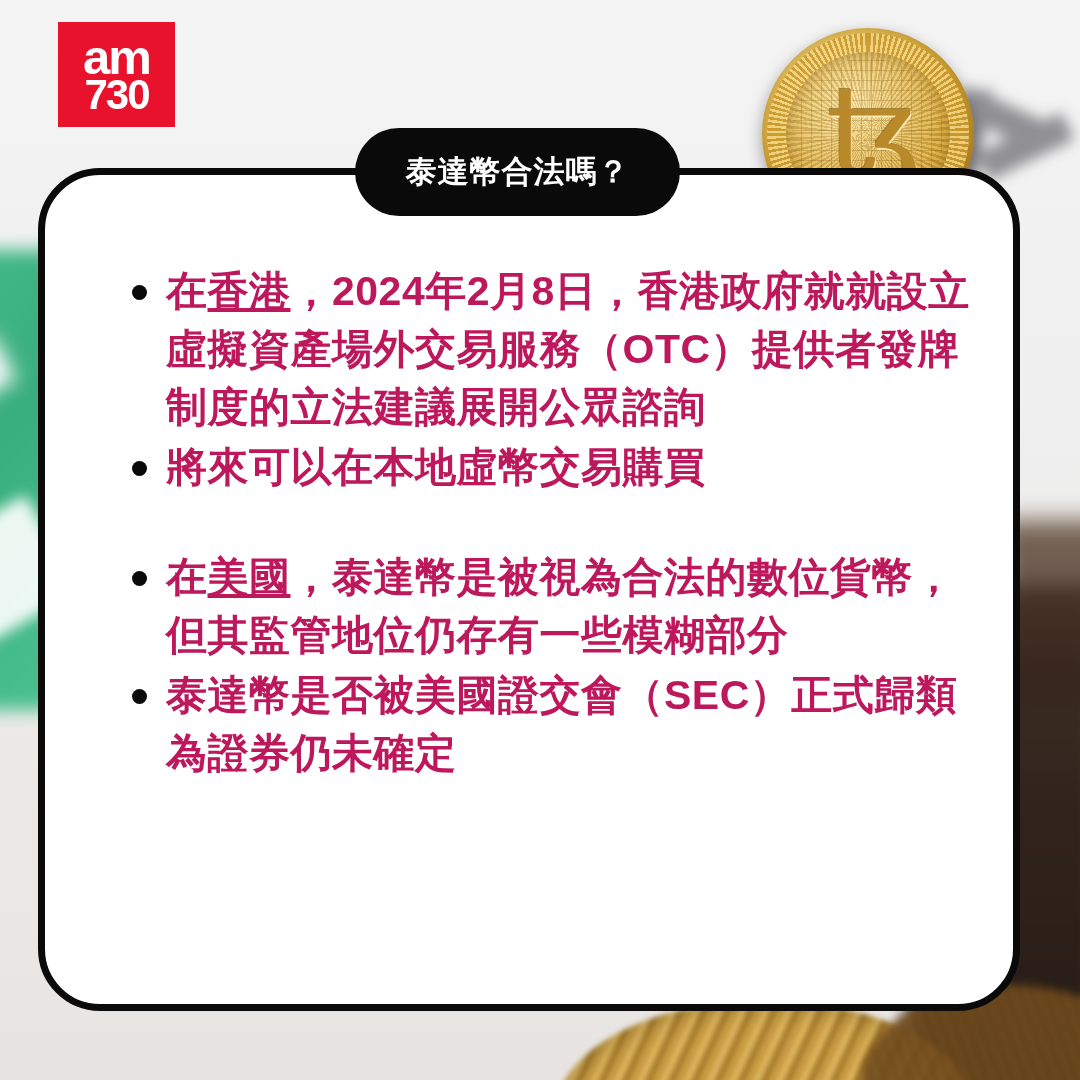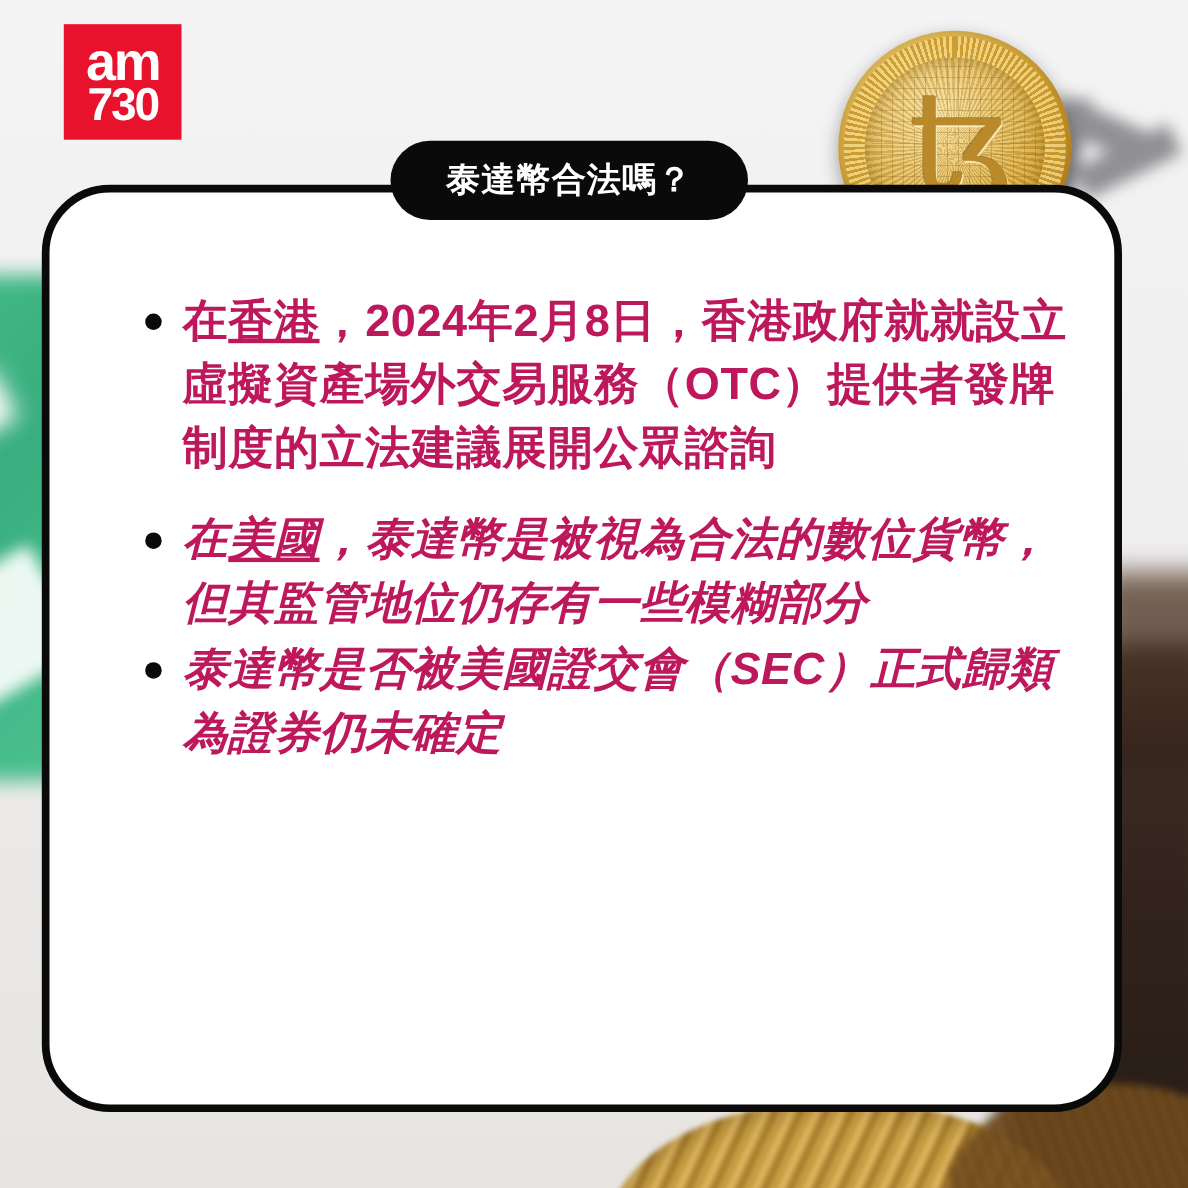--- a/index.html
+++ b/index.html
@@ -61,21 +61,21 @@
     box-shadow:0 0 30px rgba(0,0,0,.25) inset;
   }
   .bg-coin-bottom2{
     position:absolute;left:860px;top:985px;width:300px;height:200px;border-radius:50%;
     background:repeating-linear-gradient(70deg,#5a3a18 0px,#8f6326 6px,#46290f 12px);
     filter:blur(4px);opacity:.9;
   }
 
   
   .logo{
-    position:absolute;left:58px;top:22px;width:107px;height:105px;
+    position:absolute;left:58px;top:22px;width:117px;height:105px;
     background:#e8122c;display:flex;flex-direction:column;
     align-items:center;justify-content:center;line-height:.82;
   }
   .logo .l1,.logo .l2{
     color:#fff;font-weight:900;letter-spacing:-2px;
     font-family:"Liberation Sans","DejaVu Sans",sans-serif;
   }
   .logo .l1{font-size:49px;margin-bottom:1px;}
   .logo .l2{font-size:42px;}
 
@@ -115,36 +115,36 @@
 
   
   .card{
     position:absolute;left:38px;top:168px;width:982px;height:843px;
     background:#ffffff;border:7px solid #0a0a0a;border-radius:62px;
     box-sizing:border-box;
   }
 
   
   .pill{
-    position:absolute;left:355px;top:128px;width:325px;height:72px;
+    position:absolute;left:355px;top:128px;width:325px;height:88px;
     background:#0a0a0a;border-radius:46px;
     display:flex;align-items:center;justify-content:center;
   }
   .pill span{
     color:#ffffff;font-size:31px;font-weight:700;letter-spacing:1px;
     font-family:"Liberation Sans","DejaVu Sans",sans-serif;
   }
 
   
   .content{
     position:absolute;left:118px;top:262px;width:870px;
     color:#be185d;
   }
   .group{margin:0;padding:0;list-style:none;}
-  .group + .group{margin-top:25px;font-style:italic;}
+  .group + .group{margin-top:52px;}
   .bullet{
     position:relative;padding-left:48px;
     font-size:41px;line-height:58px;font-weight:700;
     letter-spacing:.5px;
     font-family:"Liberation Sans","DejaVu Sans",sans-serif;
     margin-bottom:2px;
   }
   .bullet::before{
     content:"";position:absolute;left:14px;top:23px;
     width:15px;height:15px;border-radius:50%;background:#0a0a0a;
@@ -188,20 +188,23 @@
   <div class="pill">
     <span>泰達幣合法嗎？</span>
   </div>
 
   <div class="content">
 
     <ul class="group">
       <li class="bullet">
         <span>在</span><u>香港</u><span>，2024年2月8日，香港政府就就設立虛擬資產場外交易服務（OTC）提供者發牌制度的立法建議展開公眾諮詢</span>
       </li>
+      <li class="bullet">
+        <span>將來可以在本地虛幣交易購買</span>
+      </li>
     </ul>
 
     <ul class="group">
       <li class="bullet">
         <span>在</span><u>美國</u><span>，泰達幣是被視為合法的數位貨幣，但其監管地位仍存有一些模糊部分</span>
       </li>
       <li class="bullet">
         <span>泰達幣是否被美國證交會（SEC）正式歸類為證券仍未確定</span>
       </li>
     </ul>

